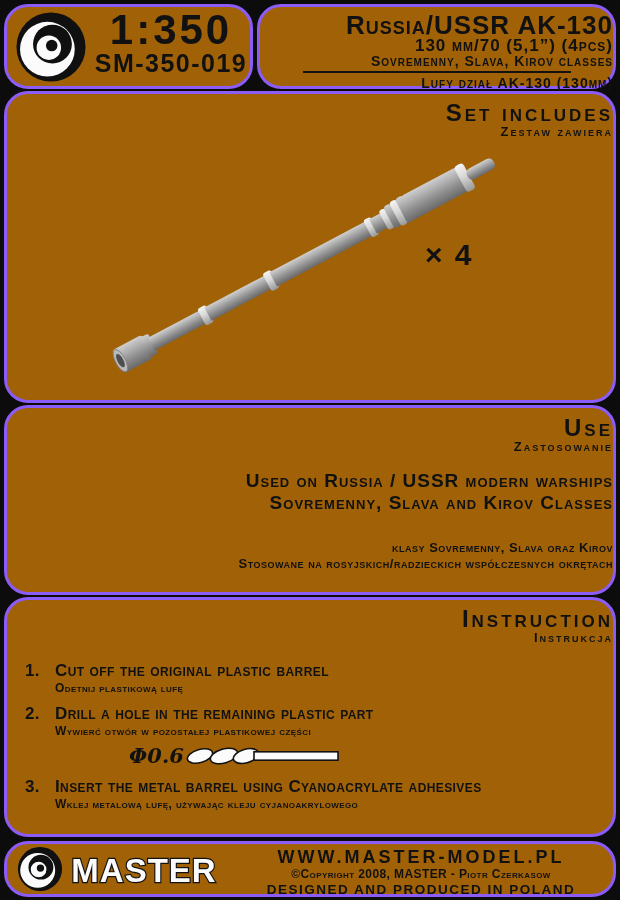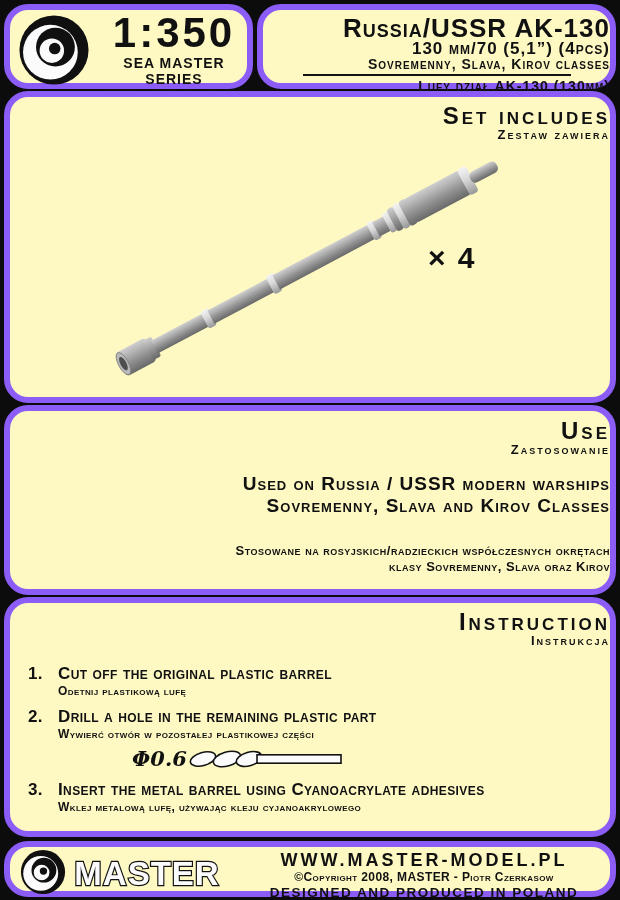--- a/index.html
+++ b/index.html
@@ -3,21 +3,21 @@
 <meta charset="utf-8">
 <style>
   html,body{margin:0;padding:0;}
   body{
     width:620px;height:900px;position:relative;overflow:hidden;
     background:#0c0c0c;color:#111;
     font-family:"Liberation Sans",sans-serif;
   }
   .panel{
     position:absolute;left:4px;width:612px;box-sizing:border-box;
-    background:#fef9c3;border:6px solid #8b5cf6;border-radius:24px;
+    background:#a16207;border:3px solid #8b5cf6;border-radius:24px;
   }
   .sc{font-variant:small-caps;}
   .ctr{text-align:right;}
   
   #hdr-left{top:4px;width:249px;height:85px;}
   #hdr-left .logo{position:absolute;left:8px;top:4px;width:72px;height:72px;}
   #hdr-left .txt{position:absolute;left:84px;top:2px;width:160px;text-align:center;}
   .scale{font-size:42px;font-weight:bold;letter-spacing:3px;line-height:42px;}
   .series{font-size:14px;font-weight:bold;letter-spacing:1px;line-height:16px;margin-top:1px;}
   .sku{font-size:25px;font-weight:bold;letter-spacing:1.5px;line-height:25px;}
@@ -65,21 +65,20 @@
 <div class="panel" id="hdr-left">
   <svg class="logo" viewBox="0 0 100 100">
     <circle cx="50" cy="50" r="48" fill="#101010"></circle>
     <circle cx="45" cy="53" r="38" fill="#fbfbfb"></circle>
     <circle cx="52" cy="46" r="27" fill="#101010"></circle>
     <circle cx="47" cy="51" r="17" fill="#fbfbfb"></circle>
     <circle cx="51" cy="48" r="8" fill="#101010"></circle>
   </svg>
   <div class="txt">
     <div class="scale">1:350</div>
-    <div class="series">SEA MASTER SERIES</div>
     <div class="sku">SM-350-019</div>
   </div>
 </div>
 
 <div class="panel ctr" id="hdr-right">
   <div class="prod-title sc">Russia/USSR AK-130</div>
   <div class="prod-spec sc">130 mm/70 (5,1”) (4pcs)</div>
   <div class="prod-classes sc">Sovremenny, Slava, Kirov classes</div>
   <div class="hr"></div>
   <div class="prod-sub sc">Lufy dział AK-130 (130mm)</div>
@@ -134,22 +133,22 @@
 </div>
 
 <div class="panel ctr" id="use">
   <div class="h1 sc">Use</div>
   <div class="h2 sc">Zastosowanie</div>
   <div class="en">
     <div class="use-line sc">Used on Russia / USSR modern warships</div>
     <div class="use-line sc">Sovremenny, Slava and Kirov Classes</div>
   </div>
   <div class="pl">
+    <div class="use-pl sc">klasy Sovremenny, Slava oraz Kirov</div>
     <div class="use-pl sc">Stosowane na rosyjskich/radzieckich współczesnych okrętach</div>
-    <div class="use-pl sc">klasy Sovremenny, Slava oraz Kirov</div>
   </div>
 </div>
 
 <div class="panel" id="instr">
   <div class="ctr">
     <div class="h1 sc">Instruction</div>
     <div class="h2 sc">Instrukcja</div>
   </div>
   <div class="steps">
     <div class="step">

